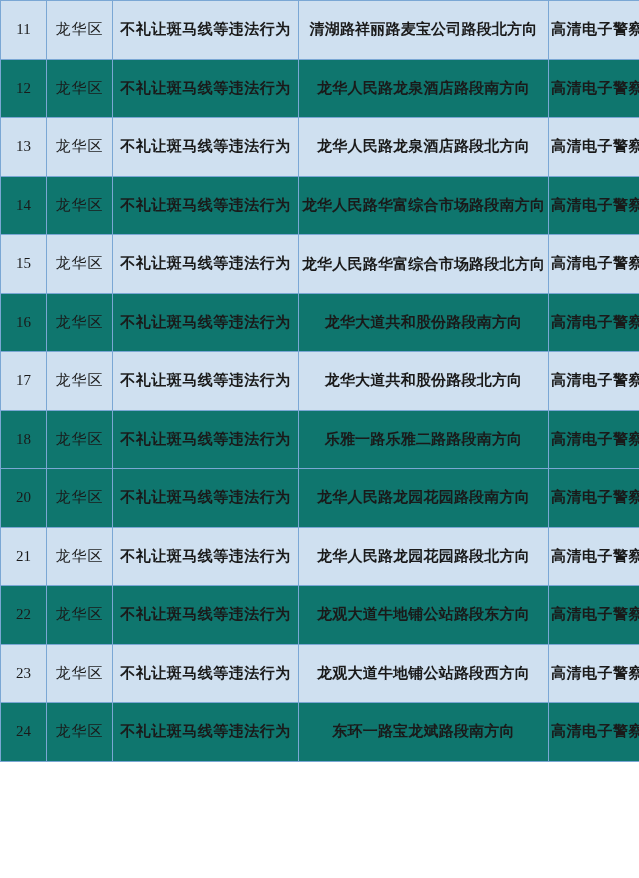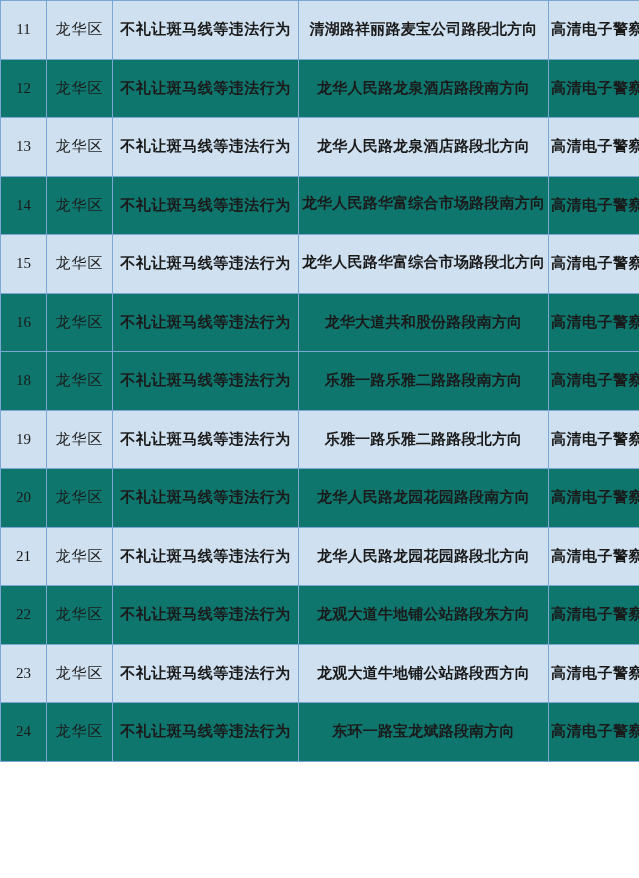--- a/index.html
+++ b/index.html
@@ -63,21 +63,20 @@
   }
   td.cell-location {
     font-weight: bold;
     letter-spacing: 0.2px;
     font-size: 15px;
     margin-left: 47px;
   }
   td.cell-location.wrap {
     white-space: normal;
     line-height: 1.35;
-    font-family: Liberation Mono, monospace;
   }
   td.cell-device {
     font-weight: bold;
     letter-spacing: 0.5px;
     font-size: 15px;
   }
 </style>
 </head>
 <body>
 
@@ -126,32 +125,32 @@
         <td class="cell-location wrap">龙华人民路华富综合市场路段北方向</td>
         <td class="cell-device">高清电子警察</td>
       </tr>
       <tr class="row-odd">
         <td class="cell-index">16</td>
         <td class="cell-district">龙华区</td>
         <td class="cell-type">不礼让斑马线等违法行为</td>
         <td class="cell-location">龙华大道共和股份路段南方向</td>
         <td class="cell-device">高清电子警察</td>
       </tr>
+      <tr class="row-even">
+        <td class="cell-index">17</td>
+        <td class="cell-district">龙华区</td>
+        <td class="cell-type">不礼让斑马线等违法行为</td>
+        <td class="cell-location">龙华大道共和股份路段北方向</td>
+        <td class="cell-device">高清电子警察</td>
+      </tr>
       <tr class="row-odd">
         <td class="cell-index">18</td>
         <td class="cell-district">龙华区</td>
         <td class="cell-type">不礼让斑马线等违法行为</td>
         <td class="cell-location">乐雅一路乐雅二路路段南方向</td>
-        <td class="cell-device">高清电子警察</td>
-      </tr>
-      <tr class="row-even">
-        <td class="cell-index">19</td>
-        <td class="cell-district">龙华区</td>
-        <td class="cell-type">不礼让斑马线等违法行为</td>
-        <td class="cell-location">乐雅一路乐雅二路路段北方向</td>
         <td class="cell-device">高清电子警察</td>
       </tr>
       <tr class="row-odd">
         <td class="cell-index">20</td>
         <td class="cell-district">龙华区</td>
         <td class="cell-type">不礼让斑马线等违法行为</td>
         <td class="cell-location">龙华人民路龙园花园路段南方向</td>
         <td class="cell-device">高清电子警察</td>
       </tr>
       <tr class="row-even">

